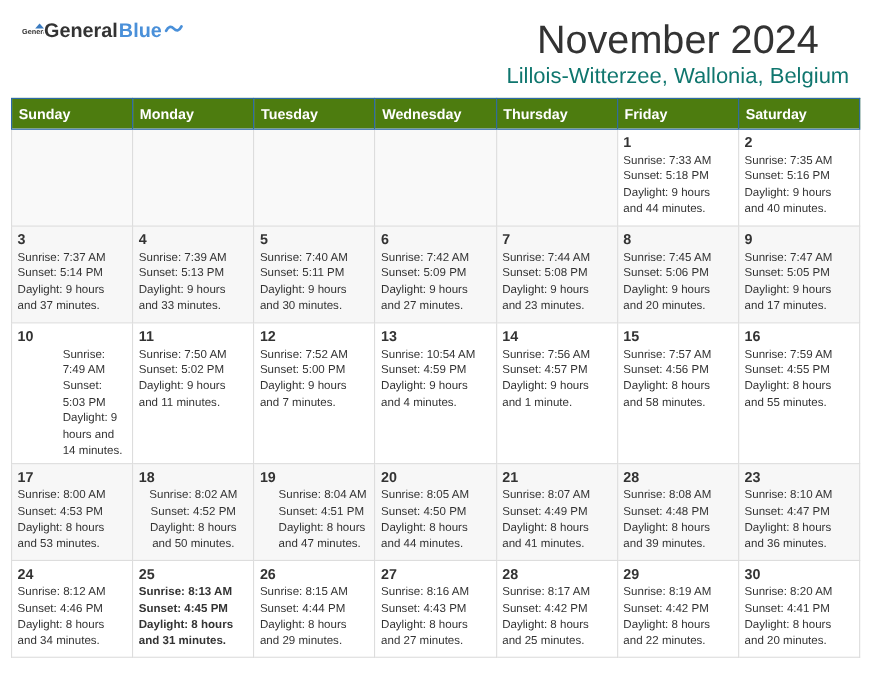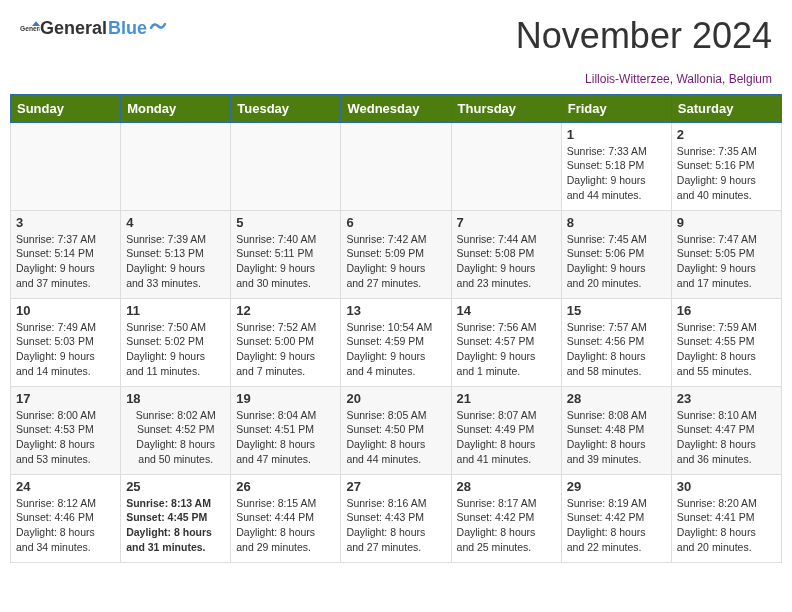--- a/index.html
+++ b/index.html
@@ -29,23 +29,23 @@
     
     .month-title {
       font-size: 36px;
       font-weight: normal;
       color: #333;
       line-height: 1.1;
       text-align: center;
     }
     
     .location-subtitle {
-      font-size: 12px;
-      color: #701a75;
-      margin-top: 16px;
+      font-size: 20px;
+      color: #0f766e;
+      margin-top: 2px;
     }
     
     .calendar-wrapper {
       padding: 0 10px 10px 10px;
     }
     
     table {
       width: 100%;
       border-collapse: collapse;
       table-layout: fixed;
@@ -197,21 +197,21 @@
           <td class="cal-cell">
             <span class="day-number">9</span>
             <div class="cell-info" style="white-space: pre-line;">Sunrise: 7:47 AM
 Sunset: 5:05 PM
 Daylight: 9 hours and 17 minutes.</div>
           </td>
         </tr>
         <tr class="row-odd">
           <td class="cal-cell">
             <span class="day-number">10</span>
-            <div class="cell-info" style="white-space: pre-line;">Sunrise: 7:49 AM
+            <div class="cell-info" style="white-space: pre-line; margin-left: 41px;">Sunrise: 7:49 AM
 Sunset: 5:03 PM
 Daylight: 9 hours and 14 minutes.</div>
           </td>
           <td class="cal-cell">
             <span class="day-number">11</span>
             <div class="cell-info" style="white-space: pre-line;">Sunrise: 7:50 AM
 Sunset: 5:02 PM
 Daylight: 9 hours and 11 minutes.</div>
           </td>
           <td class="cal-cell">
@@ -253,21 +253,21 @@
 Daylight: 8 hours and 53 minutes.</div>
           </td>
           <td class="cal-cell">
             <span class="day-number">18</span>
             <div class="cell-info" style="white-space: pre-line; text-align: center;">Sunrise: 8:02 AM
 Sunset: 4:52 PM
 Daylight: 8 hours and 50 minutes.</div>
           </td>
           <td class="cal-cell">
             <span class="day-number">19</span>
-            <div class="cell-info" style="white-space: pre-line;">Sunrise: 8:04 AM
+            <div class="cell-info" style="white-space: pre-line; margin-left: 17px;">Sunrise: 8:04 AM
 Sunset: 4:51 PM
 Daylight: 8 hours and 47 minutes.</div>
           </td>
           <td class="cal-cell">
             <span class="day-number">20</span>
             <div class="cell-info" style="white-space: pre-line;">Sunrise: 8:05 AM
 Sunset: 4:50 PM
 Daylight: 8 hours and 44 minutes.</div>
           </td>
           <td class="cal-cell">

